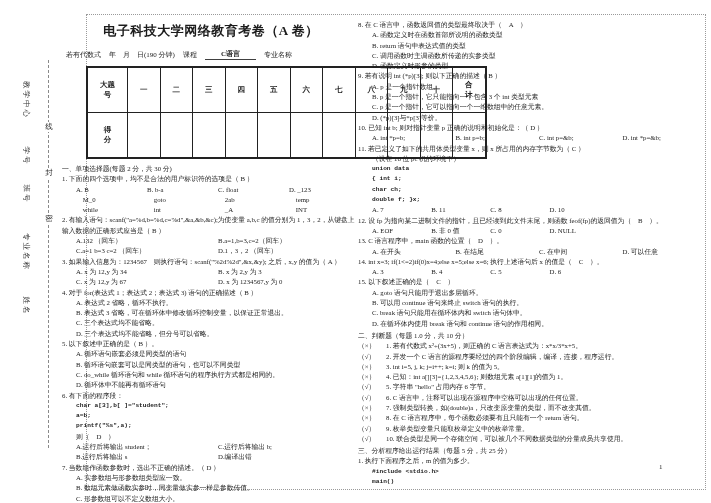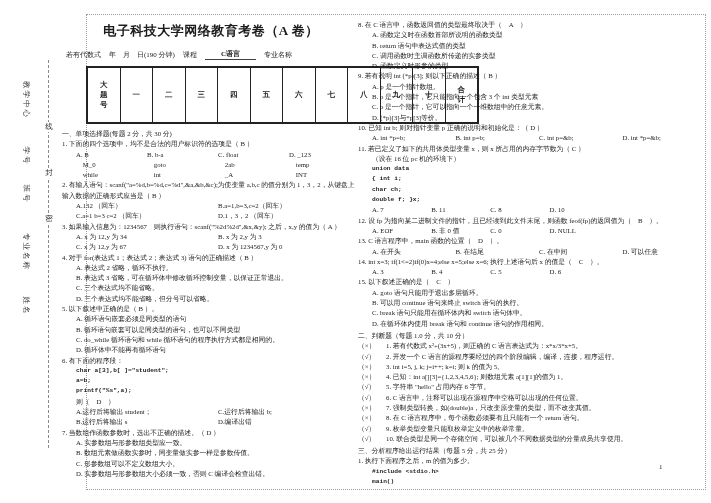--- a/index.html
+++ b/index.html
@@ -75,20 +75,34 @@
         <td>三</td>
         <td>四</td>
         <td>五</td>
         <td>六</td>
         <td>七</td>
         <td>八</td>
         <td>九</td>
         <td>十</td>
         <td>合计</td>
       </tr>
+      <tr>
+        <td>得　分</td>
+        <td></td>
+        <td></td>
+        <td></td>
+        <td></td>
+        <td></td>
+        <td></td>
+        <td></td>
+        <td></td>
+        <td></td>
+        <td></td>
+        <td></td>
+      </tr>
     </tbody>
       </table>
 
     <div class="q-area" id="left-questions">
         <div class="sec-heading">一、单项选择题(每题 2 分，共 30 分)</div>
         <div class="question">
           <div class="stem">1. 下面的四个选项中，均不是合法的用户标识符的选项是（ B ）</div>
           <div class="opt-row">
             <span class="opt">A.  B</span>
             <span class="opt">B. b-a</span>

